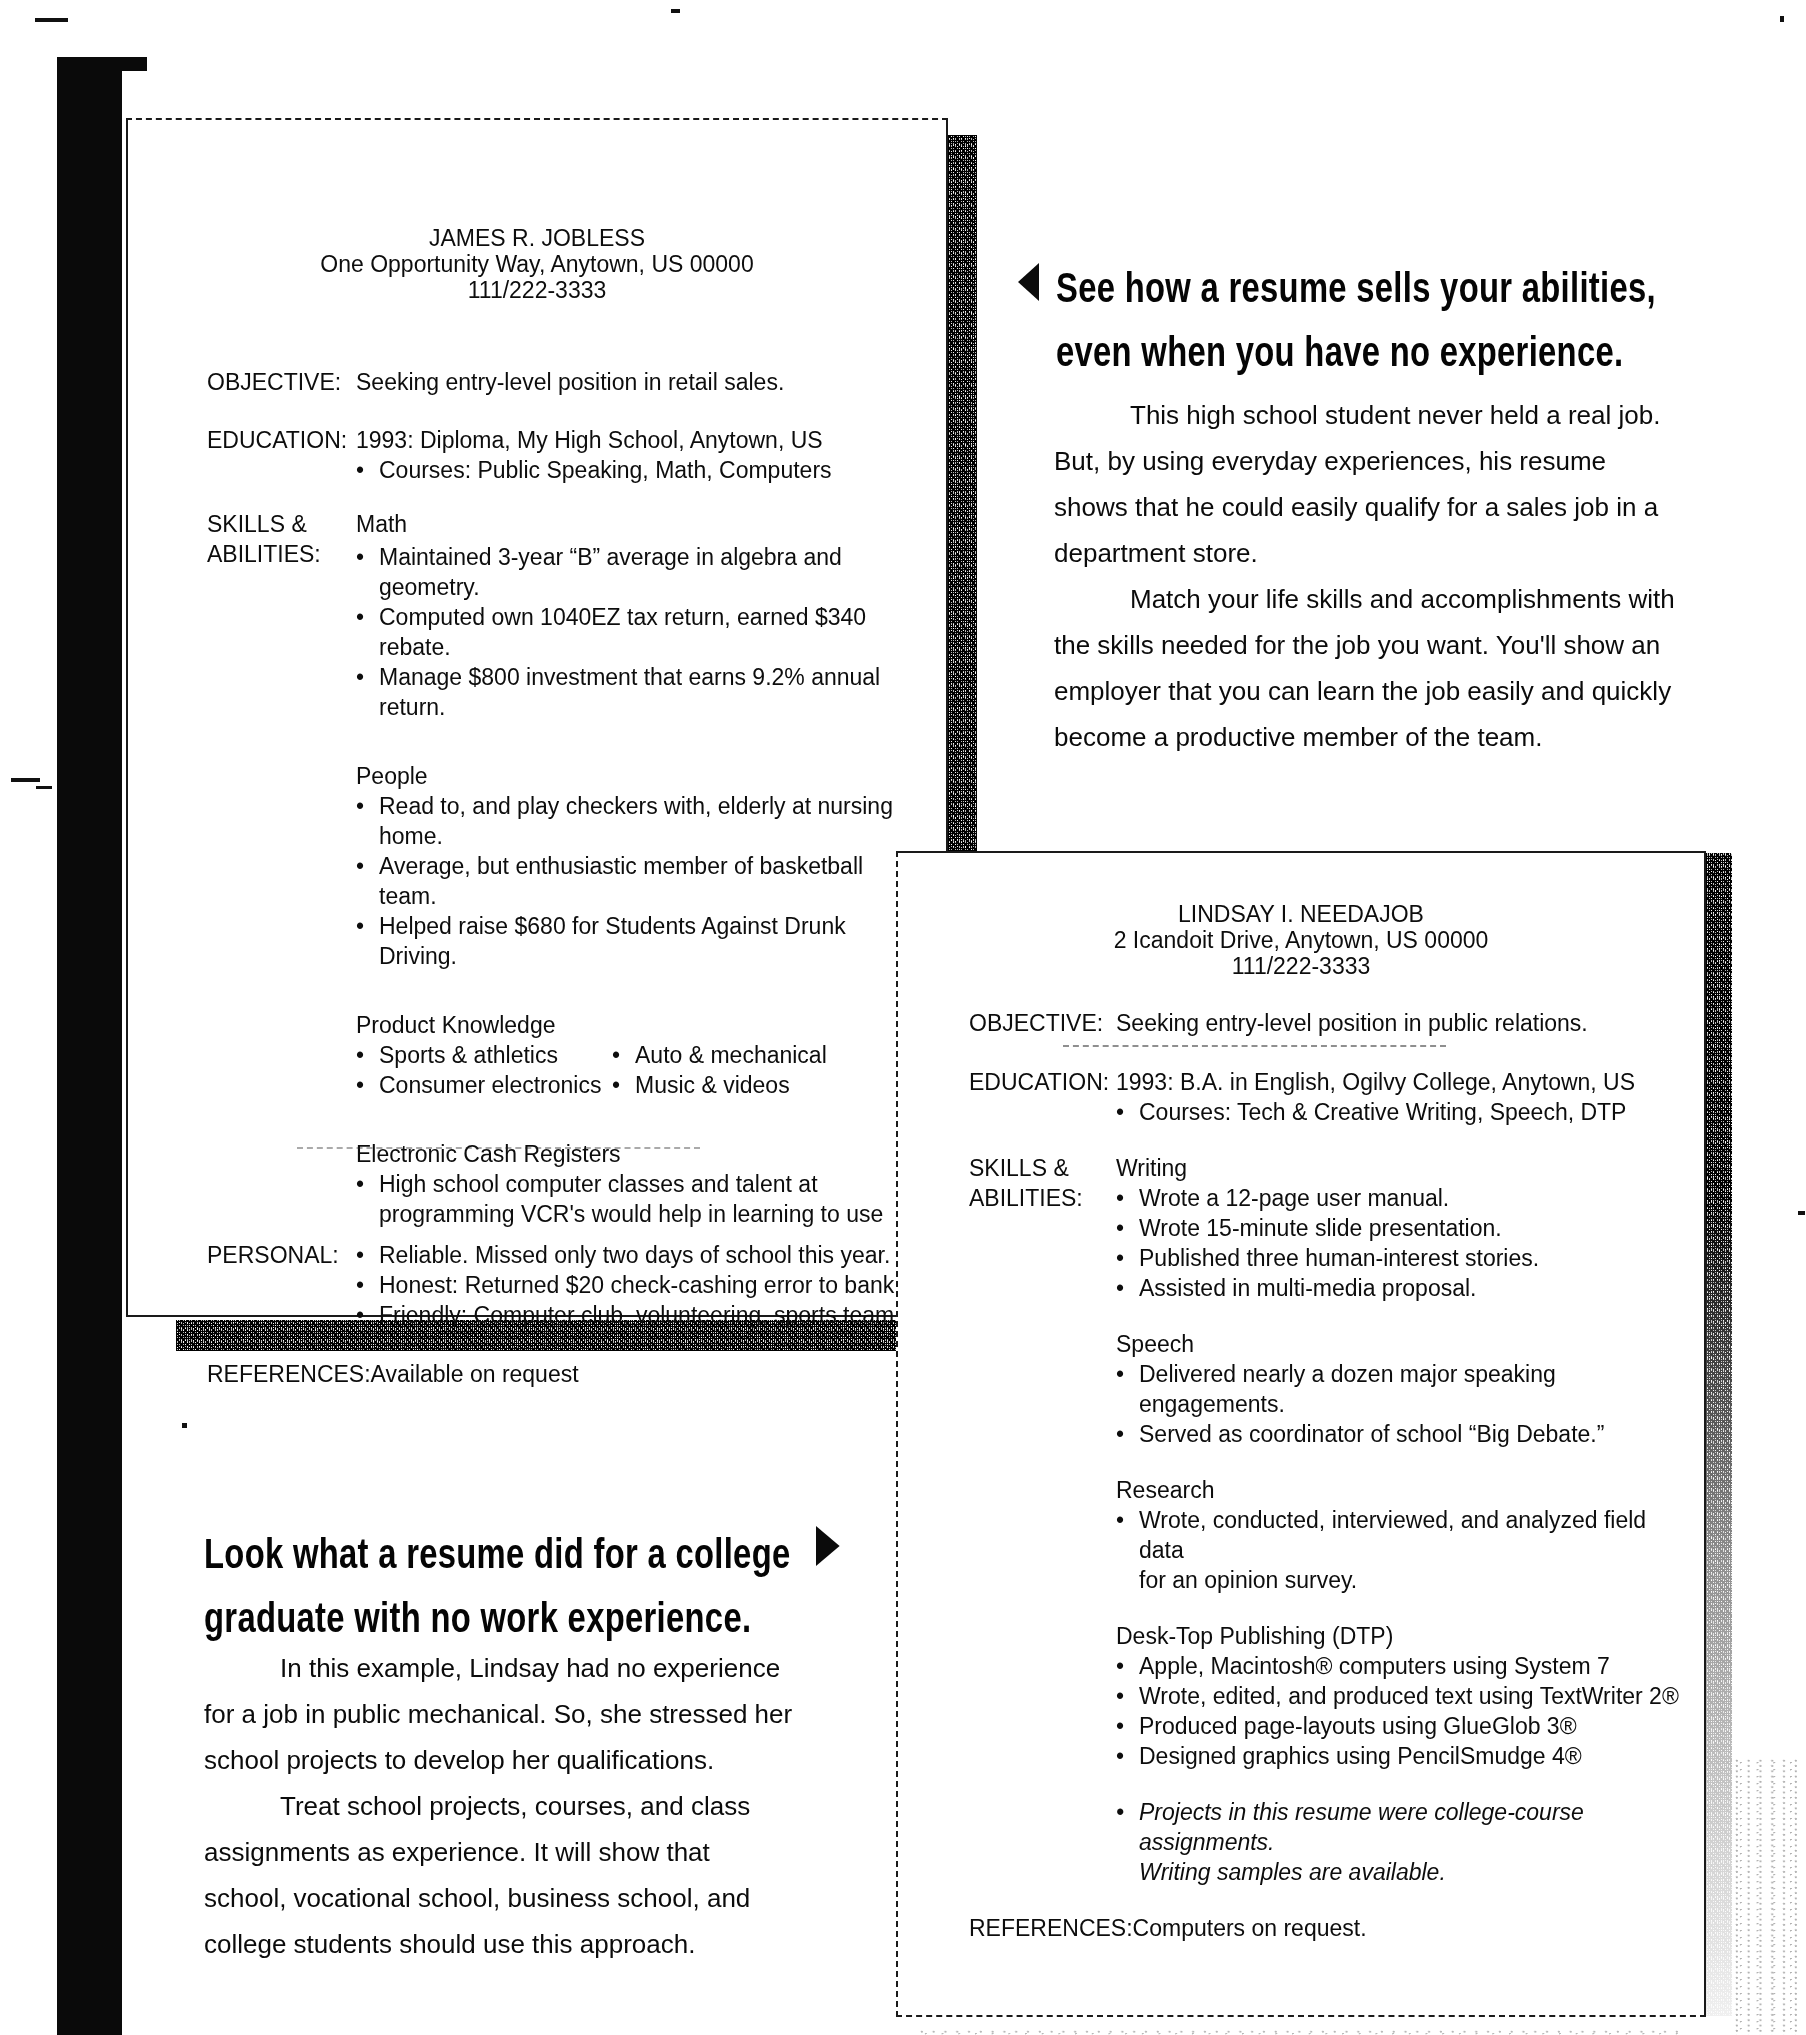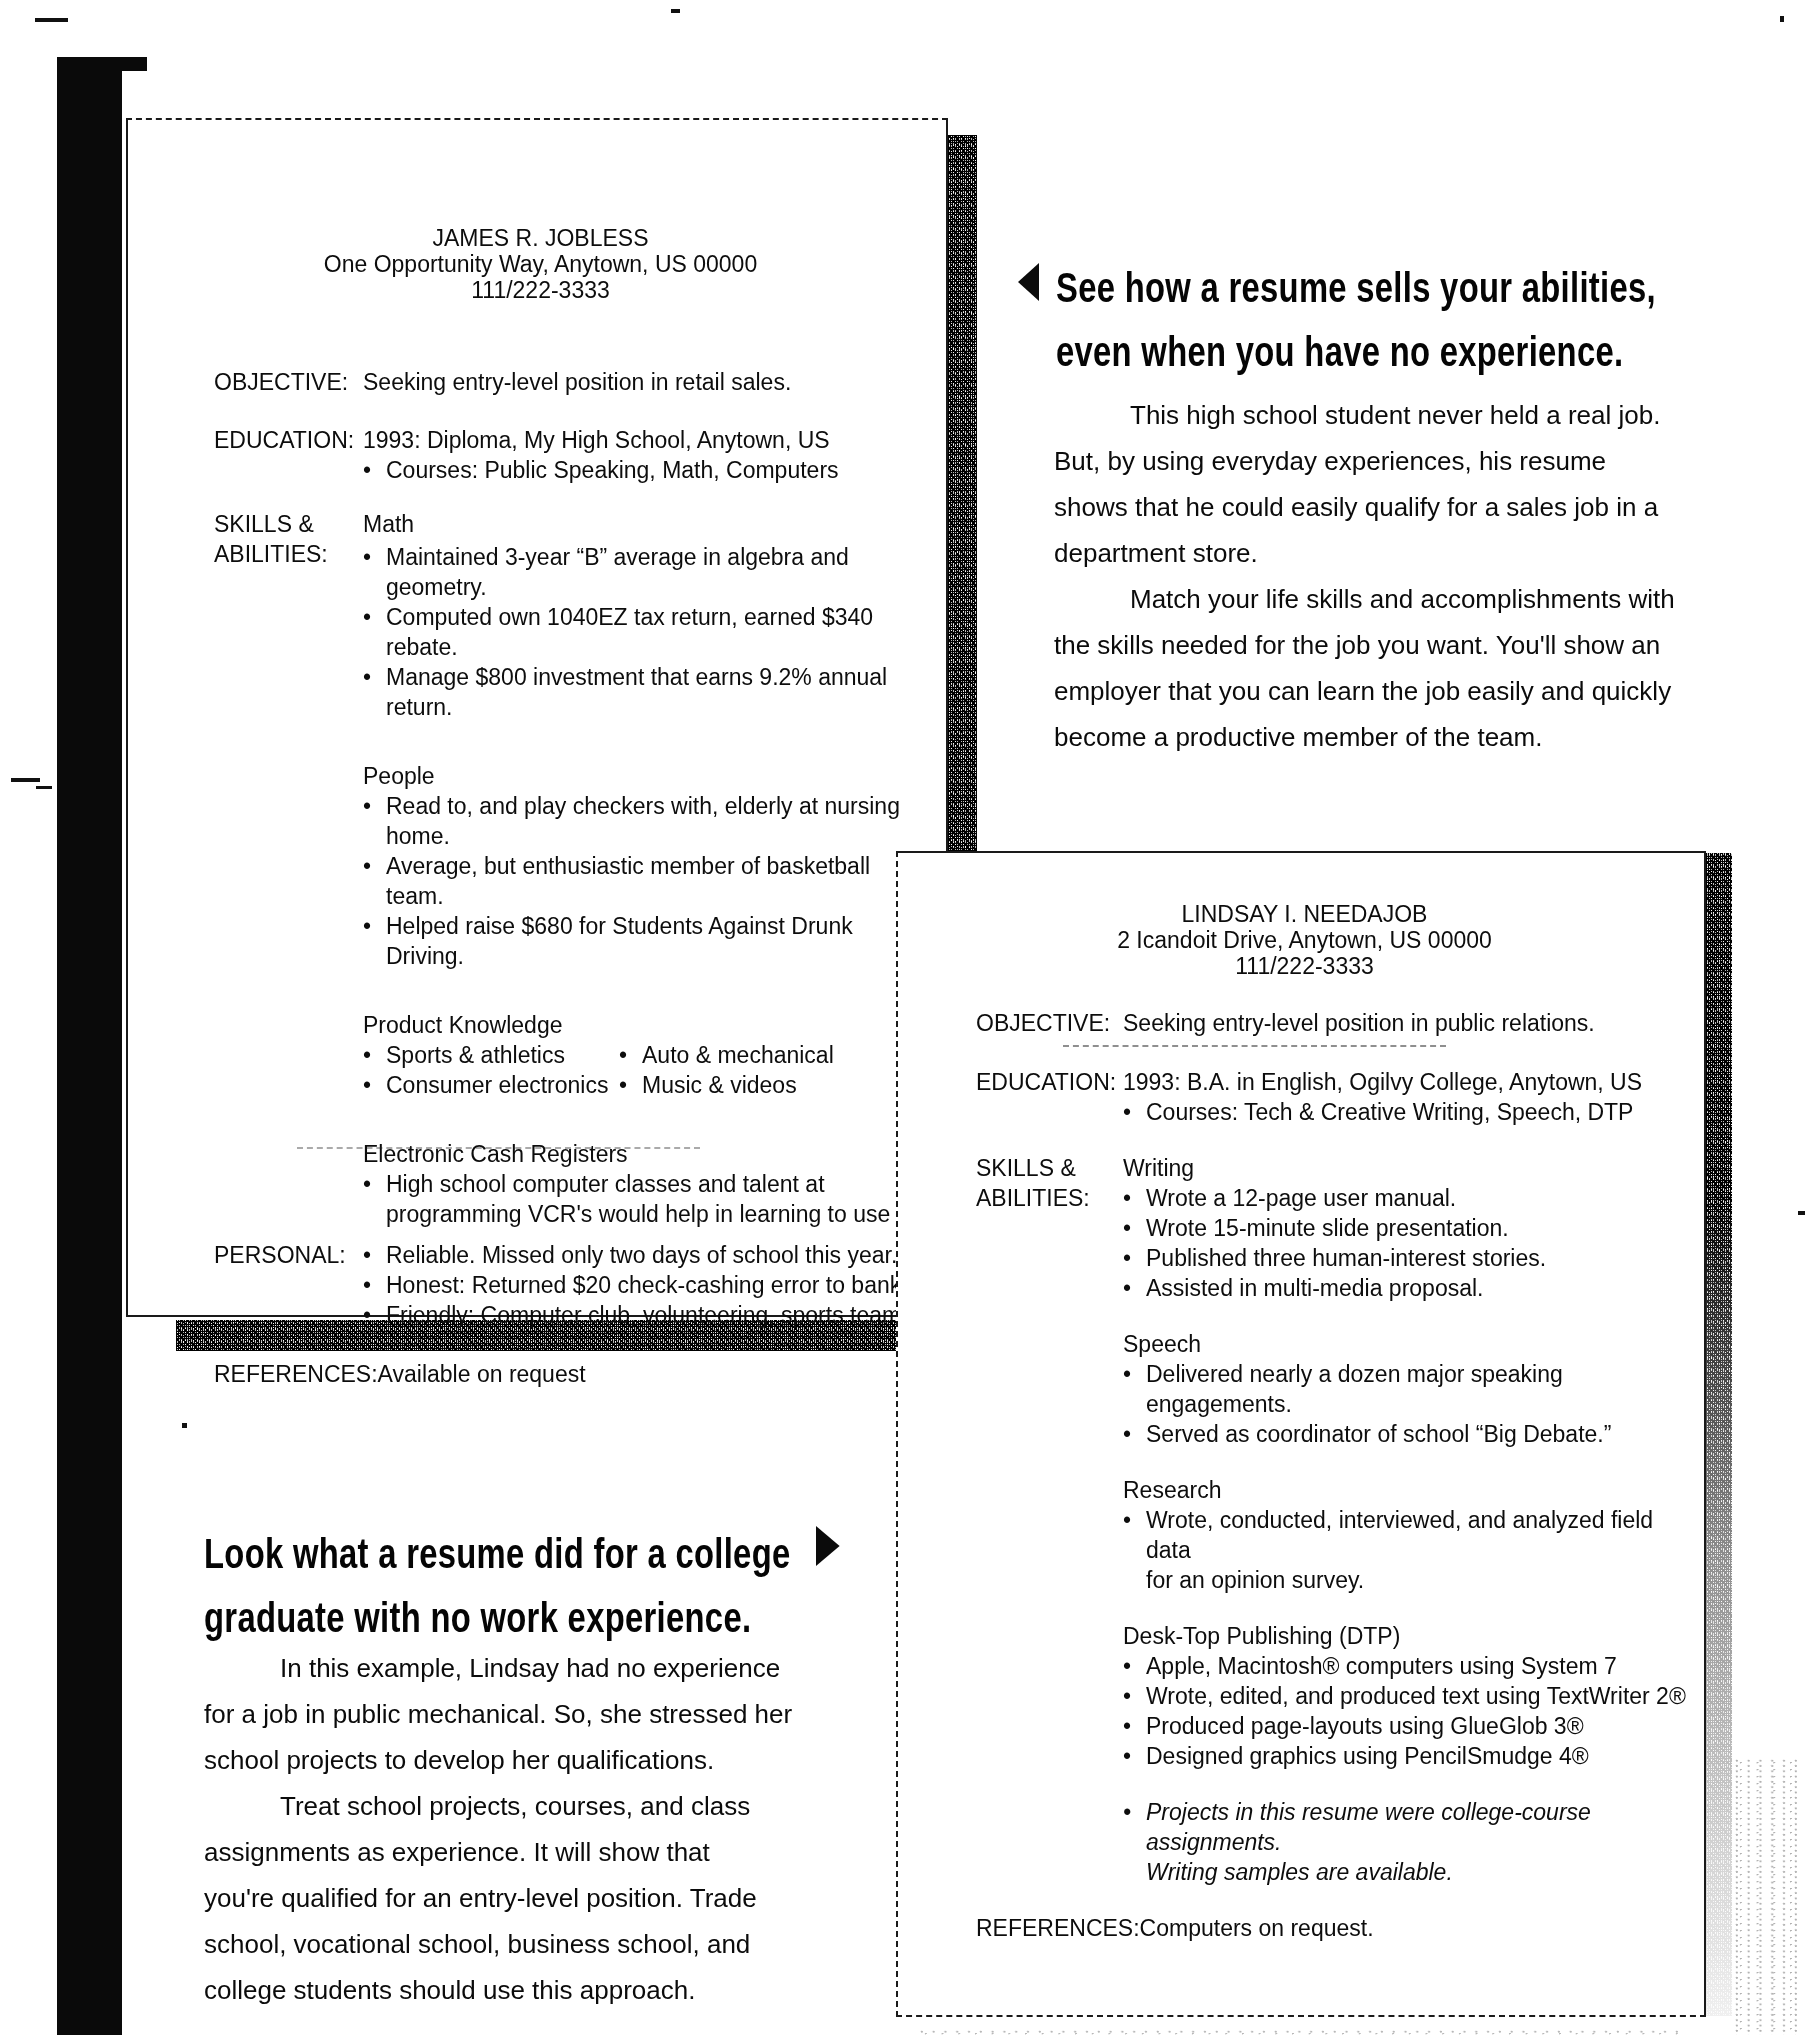--- a/index.html
+++ b/index.html
@@ -6,21 +6,21 @@
   .page{
     position:relative;width:1807px;height:2115px;background:#ffffff;
     font-family:"Liberation Sans",sans-serif;color:#0d0d0d;overflow:hidden;
   }
   
   .bar{position:absolute;background:#0a0a0a;}
   .left-bar{left:57px;top:61px;width:65px;height:2009px;}
   .top-arm{left:57px;top:57px;width:90px;height:14px;}
 
   
-  .box{position:absolute;background:#fff;border:2.4px solid #1a1a1a;box-sizing:border-box;padding-left:7px;}
+  .box{position:absolute;background:#fff;border:2.4px solid #1a1a1a;box-sizing:border-box;}
   .james-box{left:126px;top:118px;width:822px;height:1199px;border-top-style:dashed;z-index:2;}
   .lindsay-box{left:896px;top:851px;width:810px;height:1166px;border-bottom-style:dashed;border-left-style:dashed;z-index:3;}
 
   
   .noise{
     position:absolute;z-index:1;background-color:#b9b9b9;
     background-image:
       repeating-linear-gradient(90deg,#000 0 0.8px,transparent 0.8px 2px),
       repeating-linear-gradient(0deg,#000 0 0.8px,transparent 0.8px 2.4px),
       repeating-linear-gradient(47deg,#000 0 1.2px,transparent 1.2px 4.1px),
@@ -252,21 +252,20 @@
     <div>Look what a resume did for a college</div>
     <div>graduate with no work experience.</div>
   </div>
   <div class="arrow arrow-right"></div>
   <div class="paras callout-bottom-paras">
     <div class="ind">In this example, Lindsay had no experience</div>
     <div>for a job in public mechanical. So, she stressed her</div>
     <div>school projects to develop her qualifications.</div>
     <div class="ind">Treat school projects, courses, and class</div>
     <div>assignments as experience. It will show that</div>
-    <div>you're qualified for an entry-level position. Trade</div>
     <div>school, vocational school, business school, and</div>
     <div>college students should use this approach.</div>
   </div>
 
   <div class="box lindsay-box res">
     <div class="res-header">
       <div>LINDSAY I. NEEDAJOB</div>
       <div>2 Icandoit Drive, Anytown, US 00000</div>
       <div>111/222-3333</div>
     </div>

